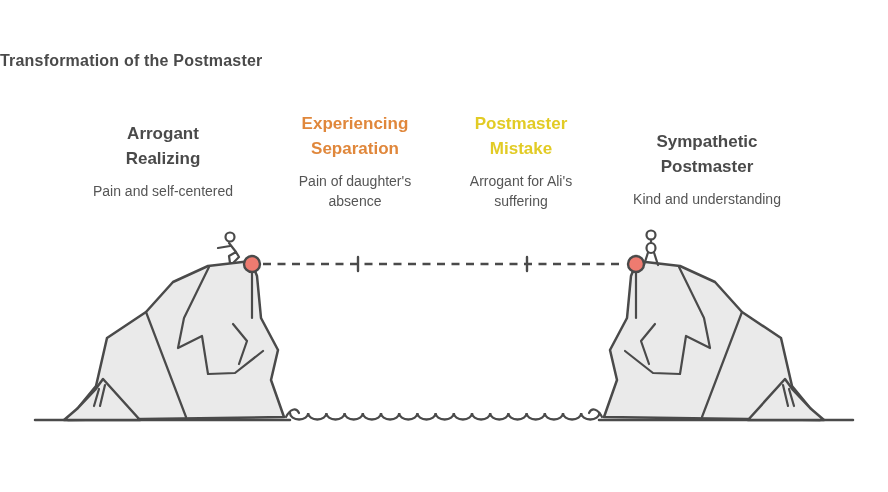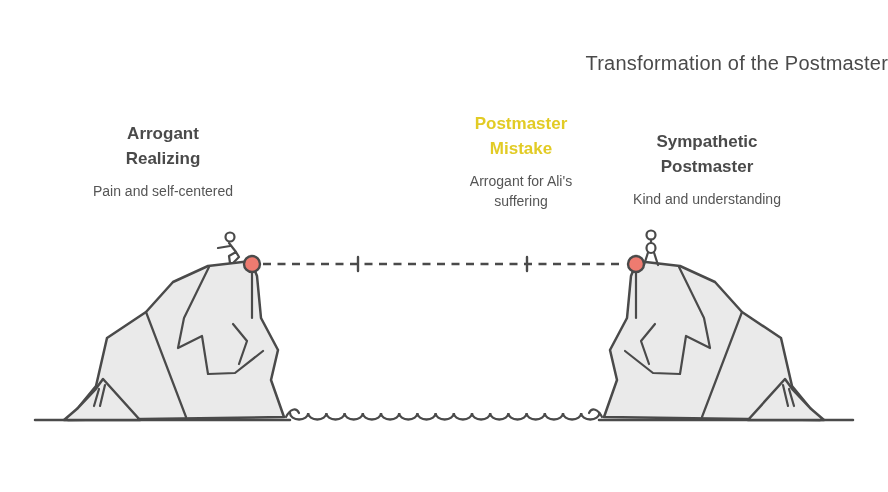--- a/index.html
+++ b/index.html
@@ -2,21 +2,21 @@
 <html style="--marker: #EE7B70; --outline: #4A4A4A; --cliff-fill: #EAEAEA;"><head>
 <meta charset="utf-8">
 <style>
   html,body { margin:0; padding:0; background:#ffffff; }
   .canvas {
     position:relative; width:888px; height:492px; overflow:hidden;
     background:#ffffff; font-family:"Liberation Sans", sans-serif;
   }
   .title {
     position:absolute; top:52px; left:0; width:100%;
-    text-align:right; font-size:20px; font-weight:normal;
+    text-align:left; font-size:16px; font-weight:bold;
     color:#4a4a4a; letter-spacing:0.2px;
   }
   .stage { position:absolute; width:200px; text-align:center; }
   .stage .heading {
     font-size:17px; font-weight:bold; line-height:25px;
     white-space:pre-line; margin:0 0 10px 0; color:#4a4a4a;
   }
   .stage .desc {
     font-size:14px; color:#555555; line-height:20px; white-space:pre-line;
   }
@@ -42,20 +42,26 @@
 <div class="canvas">
 
   <div class="title">Transformation of the Postmaster</div>
 
   <div class="stage" id="stage-1">
     <div class="heading" style="color: rgb(74, 74, 74);">Arrogant
 Realizing</div>
     <div class="desc">Pain and self-centered</div>
   </div>
 
+  <div class="stage" id="stage-2">
+    <div class="heading" style="color: rgb(224, 135, 59);">Experiencing
+Separation</div>
+    <div class="desc">Pain of daughter's
+absence</div>
+  </div>
 
   <div class="stage" id="stage-3">
     <div class="heading" style="color: rgb(226, 203, 37);">Postmaster
 Mistake</div>
     <div class="desc">Arrogant for Ali's
 suffering</div>
   </div>
 
   <div class="stage" id="stage-4">
     <div class="heading" style="color: rgb(74, 74, 74);">Sympathetic

